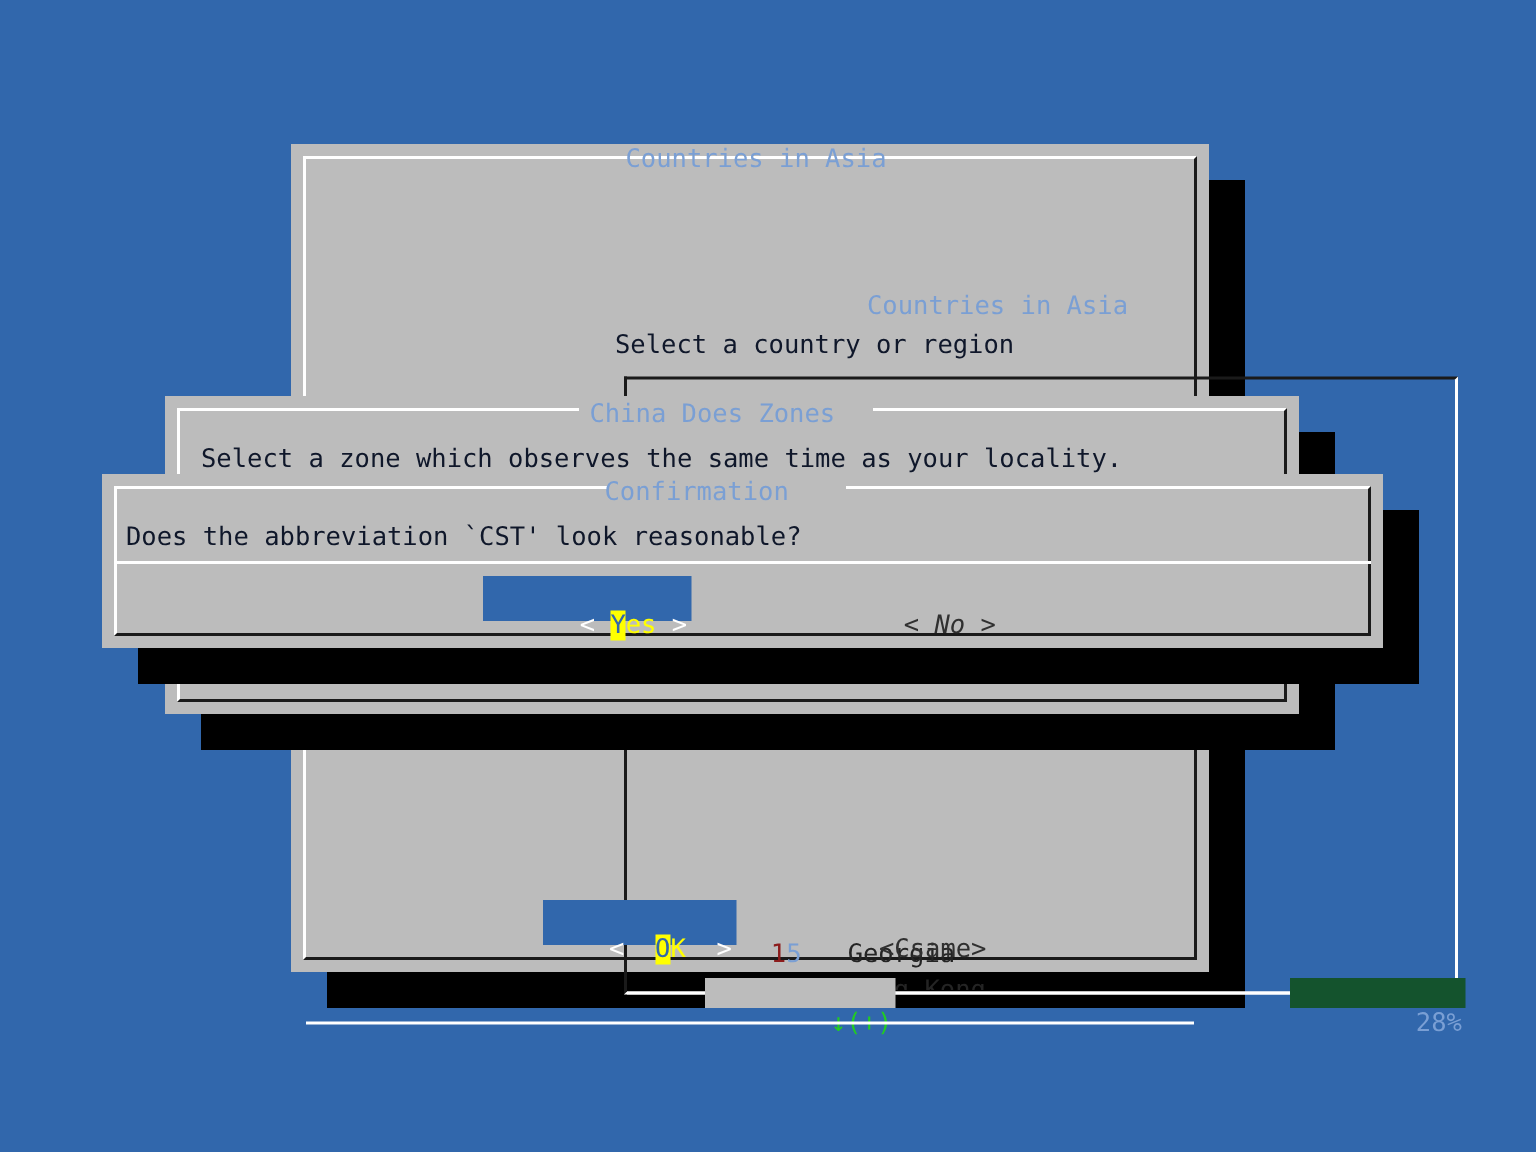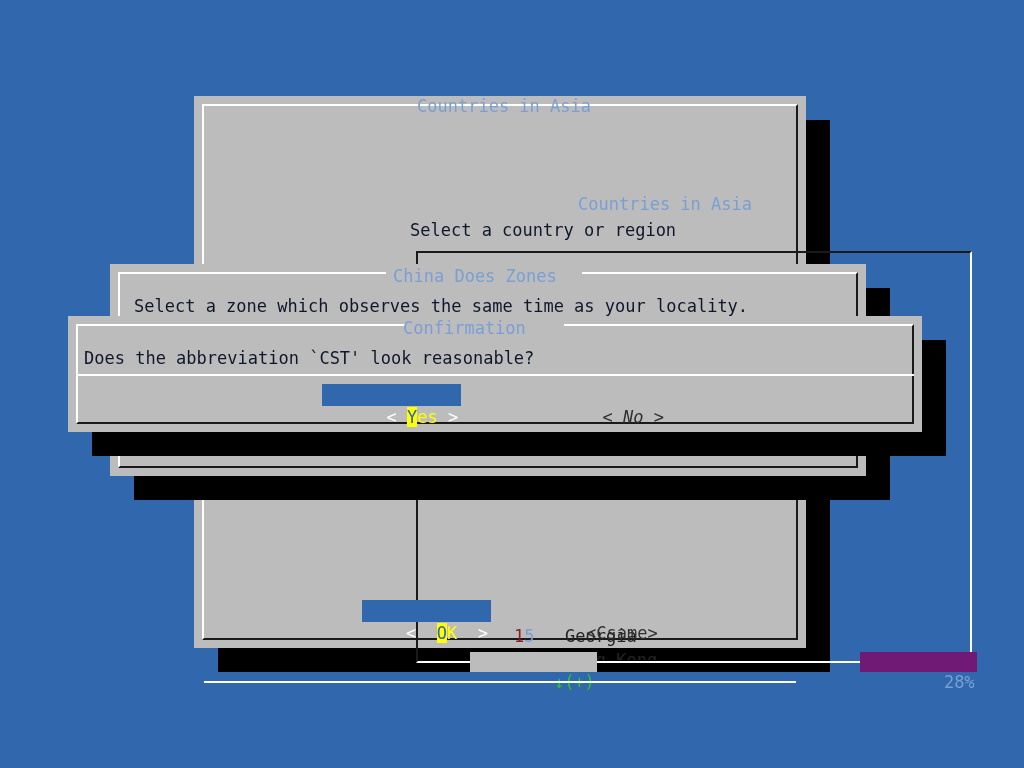--- a/index.html
+++ b/index.html
@@ -85,21 +85,21 @@
   }
   .tag-hot { color: #8c1c1c; }
   .tag-rest { color: #7a9fd4; }
   .item-name { color: #242424; }
 
   
   .btn {
     position: absolute;
     white-space: pre;
     line-height: 22px;
-    height: 22px;
+    height: 30px;
     padding: 0;
   }
   .btn.sel {
     background: #3167ac;
   }
   .btn.sel .bracket { color: #ffffff; }
   .btn.sel .lbl     { color: #ffff00; }
   .btn.sel .hot     { color: #3167ac; background: #ffff00; }
   .btn.unsel .bracket { color: #303030; }
   .btn.unsel .lbl     { color: #303030; }
@@ -160,21 +160,21 @@
       <div class="list-row" style="top:368px;">
         <span class="tag-hot">1</span><span class="tag-rest">6</span><span class="item-name">   </span><span class="item-name">Hong Kong</span>
       </div>
     </div>
 
     <div style="position:absolute; left:224px; top:556px; width:552px; height:20px;">
       <div class="rule" style="left:0; top:9px; width:552px;"></div>
       <div class="scroll-bar" style="left:52px; top:0; background:#bcbcbc; padding:0 2px;">
         <span class="scroll-arrow">↓(+)</span>
       </div>
-      <div class="scroll-bar" style="left:442px; top:0; background:#701a75; padding:0 2px;">
+      <div class="scroll-bar" style="left:442px; top:0; background:#14532d; padding:0 2px;">
         <span class="scroll-pct">28%</span>
       </div>
     </div>
 
     <div class="rule" style="left:10px; top:585px; width:592px;"></div>
 
   </div>
 
   <div class="btn sel" style="left:362px; top:600px; padding:0 3px; z-index:6;">
     <span class="bracket">&lt;</span><span>  </span><span class="hot">O</span><span class="lbl">K</span><span>  </span><span class="bracket">&gt;</span>

